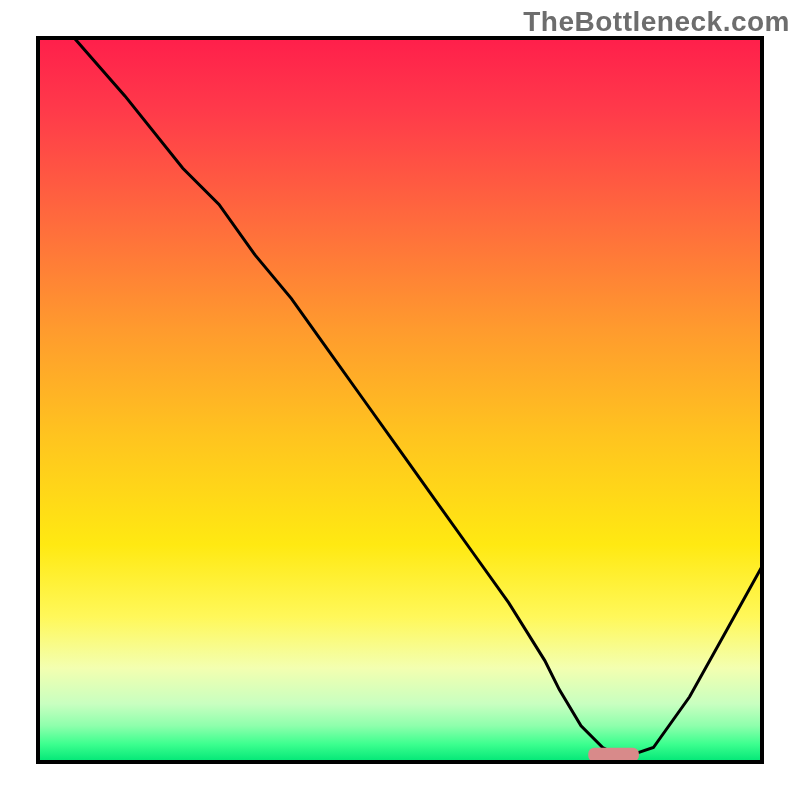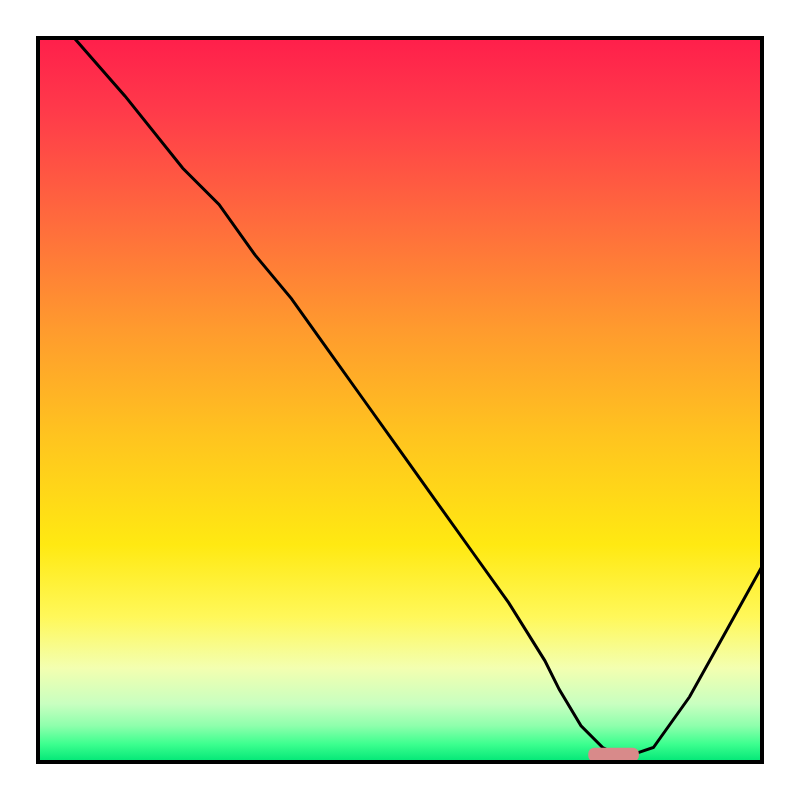--- a/index.html
+++ b/index.html
@@ -29,20 +29,21 @@
   svg.chart {
     position: absolute;
     top: 0;
     left: 0;
   }
 </style>
 </head>
 <body>
 
 <div class="frame">
+  <div class="watermark">TheBottleneck.com</div>
   <svg class="chart" width="800" height="800" viewBox="0 0 800 800">
     <defs>
       <linearGradient id="bg-grad" x1="0" y1="0" x2="0" y2="1">
           <stop offset="0%" stop-color="#ff1f4b"></stop>
           <stop offset="10%" stop-color="#ff3a4a"></stop>
           <stop offset="25%" stop-color="#ff6a3d"></stop>
           <stop offset="40%" stop-color="#ff9a2e"></stop>
           <stop offset="55.00000000000001%" stop-color="#ffc41f"></stop>
           <stop offset="70%" stop-color="#ffe912"></stop>
           <stop offset="80%" stop-color="#fff85a"></stop>

